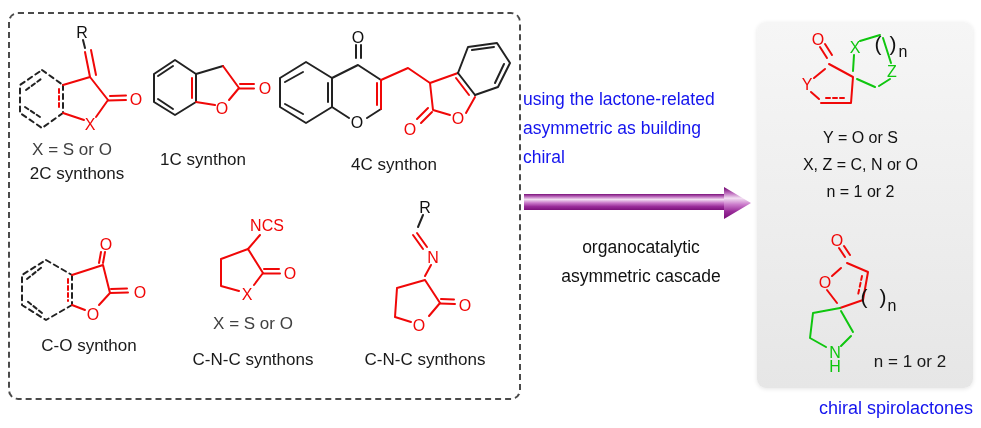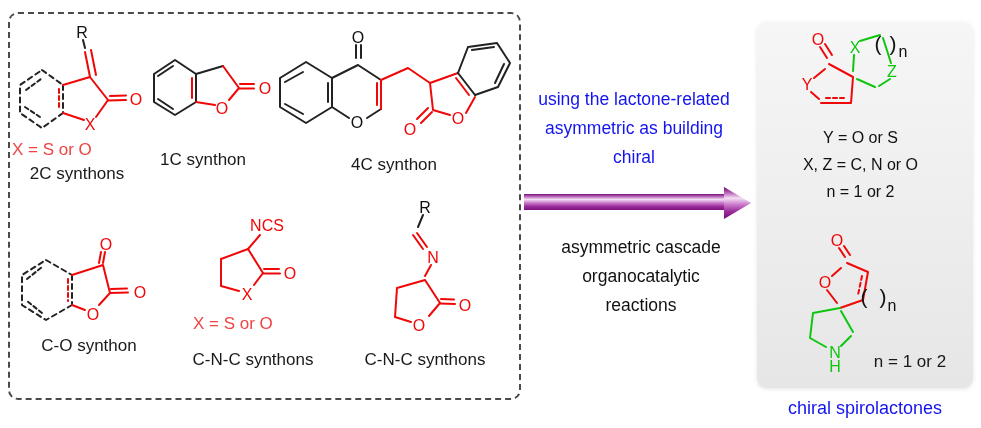--- a/index.html
+++ b/index.html
@@ -7,25 +7,25 @@
           font-family:"Liberation Sans",sans-serif;}
   .abs{position:absolute;}
   
   .dashed-panel{left:8px;top:12px;width:509px;height:384px;border:2px dashed #4a4a4a;border-radius:10px;}
   
   .gray-box{left:757px;top:22px;width:216px;height:366px;border-radius:9px;
             background:linear-gradient(180deg,#f6f6f6 0%,#efefef 45%,#e6e6e6 100%);
             box-shadow:0 1px 4px rgba(0,0,0,0.10);}
   
   .lbl{font-size:17px;color:#1a1a1a;text-align:center;white-space:nowrap;}
-  .note-red{font-size:17px;color:#ef4444;text-align:left;white-space:nowrap;}
-  .blue-block{width:222px;text-align:center;color:#1414ee;font-size:17.5px;line-height:29px;}
+  .note-red{font-size:17px;color:#404040;text-align:center;white-space:nowrap;}
+  .blue-block{width:222px;color:#1414ee;font-size:17.5px;line-height:29px;}
   .black-block{width:226px;text-align:center;color:#111;font-size:17.5px;line-height:29px;}
   .p1-notes{width:145px;text-align:center;color:#111;font-size:16px;line-height:27px;}
-  .caption-blue{width:216px;text-align:center;color:#1414ee;font-size:18px;}
+  .caption-blue{width:216px;text-align:right;color:#1414ee;font-size:18px;}
   
   svg{overflow:visible;}
   .bk,.rd,.gn{fill:none;stroke-width:2;stroke-linecap:round;stroke-linejoin:round;}
   .bk{stroke:#222;}
   .rd{stroke:#f00808;}
   .gn{stroke:#0fc60f;}
   .dash{stroke-dasharray:5 4;}
   .dash2{stroke-dasharray:4 3;}
   .at{font-family:"Liberation Sans",sans-serif;font-size:16px;text-anchor:middle;dominant-baseline:central;}
   .atr{fill:#f00808;}
@@ -154,23 +154,22 @@
           <stop offset="0.55" stop-color="#cb7bcb"></stop>
         <stop offset="0.78" stop-color="#9a2d9a"></stop>
           <stop offset="1" stop-color="#7c107c"></stop>
       </linearGradient>
     </defs>
     <rect x="0" y="8" width="200" height="16" fill="url(#gbody)"></rect>
     <polygon points="200,1 227,17 200,33" fill="url(#ghead)"></polygon>
   </svg>
 
   <div class="abs black-block" style="left:528px;top:233px">
+    <div>organocatalytic</div>
     <div>asymmetric cascade</div>
-    <div>organocatalytic</div>
-    <div>reactions</div>
   </div>
 
   <div class="abs gray-box"></div>
 
   <svg class="abs" style="left:780px;top:25px" width="145" height="95" viewBox="0 0 145 95">
 
     <path class="rd" d="M47,33 L40,22 M52,30 L45,19"></path>
     <path class="rd" d="M45,44 L34,53 M31,67 L39,74"></path>
     <path class="rd" d="M41,78 L71,78 L73,52 L49,39"></path>
     <path class="rd dash2" d="M46,73 L66,73"></path>

